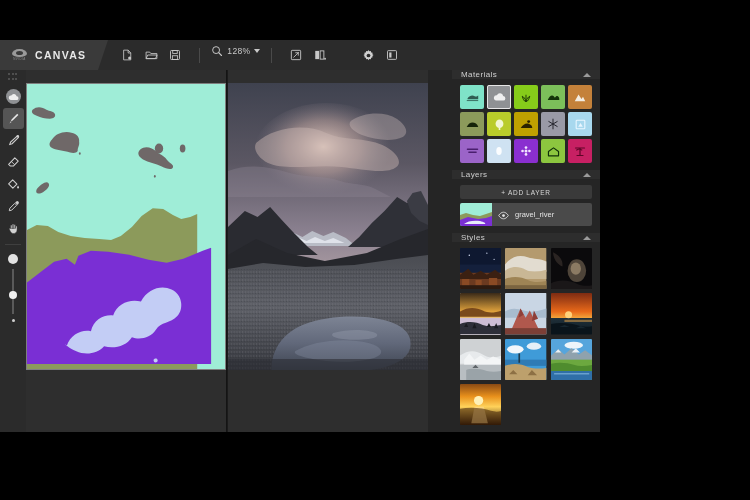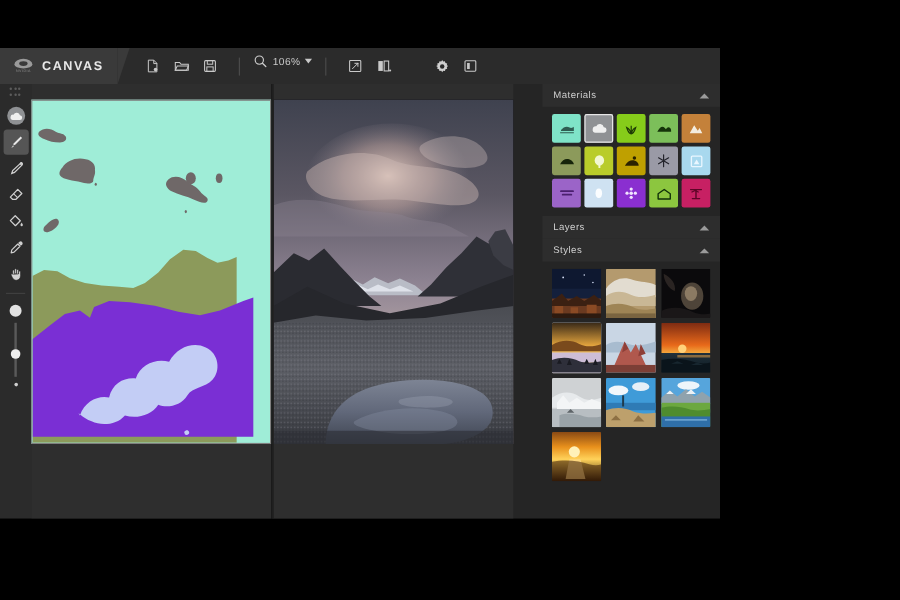--- a/index.html
+++ b/index.html
@@ -111,21 +111,21 @@
       </div>
     </div>
 
     <div class="sep"></div>
 
     <div class="zoomwrap">
       <svg width="12" height="12" viewBox="0 0 16 16">
         <circle cx="6.8" cy="6.8" r="4.6" fill="none" stroke="#c9c9c9" stroke-width="1.3"></circle>
         <path d="M10.3 10.3L14 14" stroke="#c9c9c9" stroke-width="1.5" stroke-linecap="round"></path>
       </svg>
-      <span class="zoomval">106%</span>
+      <span class="zoomval">128%</span>
       <span class="caret"></span>
     </div>
 
     <div class="sep"></div>
 
     <div class="tbgroup">
       <div class="tbbtn" title="Fit to screen">
         <svg width="12" height="12" viewBox="0 0 16 16">
           <rect x="1.8" y="1.8" width="12.4" height="12.4" rx="1" fill="none" stroke="#c9c9c9" stroke-width="1.2"></rect>
           <path d="M5 11L11 5M11 5H7.6M11 5v3.4" fill="none" stroke="#c9c9c9" stroke-width="1.1" stroke-linecap="round"></path>
@@ -416,20 +416,40 @@
                 <path d="M3 7l4-2 4 2" stroke="#5e0527" stroke-width="1.4" fill="none"></path>
               </svg>
           </div>
         </div>
       </div>
 
       <div class="phead">
         <span class="ptitle">Layers</span>
         <span class="chev"></span>
       </div>
+      <div class="psec">
+        <div class="addlayer">+ ADD LAYER</div>
+        <div class="layer">
+          <span class="lthumb">
+            <svg width="32" height="23" viewBox="0 0 32 23" preserveAspectRatio="none">
+              <rect width="32" height="23" fill="#9fedd7"></rect>
+              <path d="M0 12l6-2 7 2 7 1 6-2 6-2v12H0z" fill="#8c9a5b"></path>
+              <path d="M0 17l8-3 10 2 8-1 6-2v10H0z" fill="#7a2fd4"></path>
+              <path d="M4 21c3-3 10-4 16-3 4 1 6 2 5 3z" fill="#e8ecfb"></path>
+            </svg>
+          </span>
+          <span>
+            <svg width="11" height="9" viewBox="0 0 16 12">
+              <path d="M1 6c2-3.2 4.4-4.8 7-4.8S13 2.8 15 6c-2 3.2-4.4 4.8-7 4.8S3 9.2 1 6z" fill="none" stroke="#e4e4e4" stroke-width="1.2"></path>
+              <circle cx="8" cy="6" r="2" fill="#e4e4e4"></circle>
+            </svg>
+          </span>
+          <span class="lname">gravel_river</span>
+        </div>
+      </div>
 
       <div class="phead">
         <span class="ptitle">Styles</span>
         <span class="chev"></span>
       </div>
       <div class="psec">
         <div class="stygrid">
 
           <div class="sty">
               <div>

